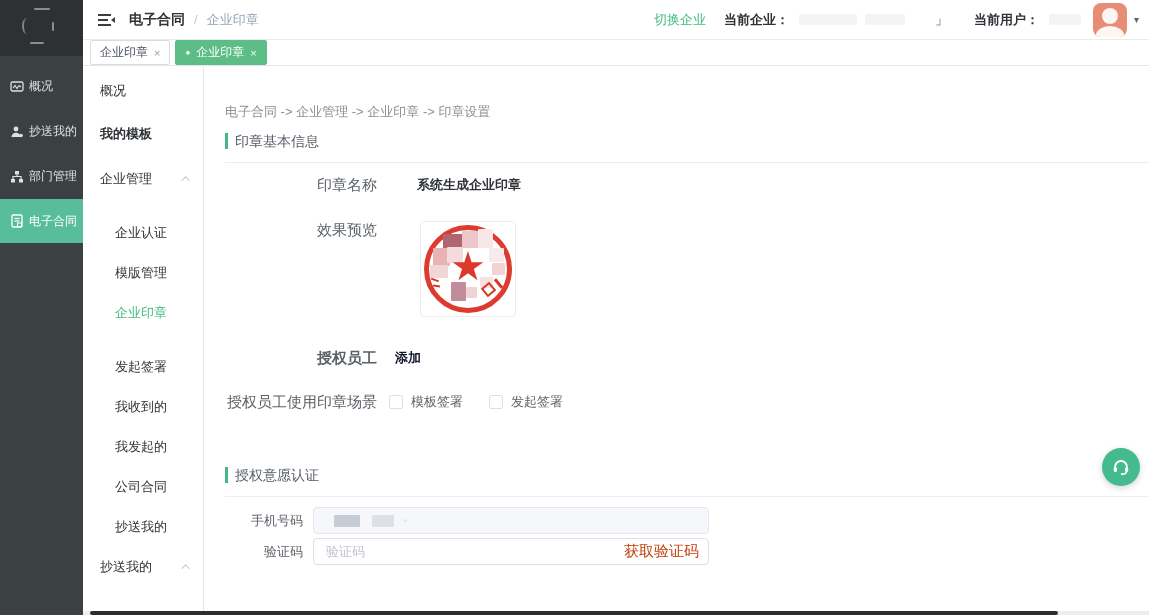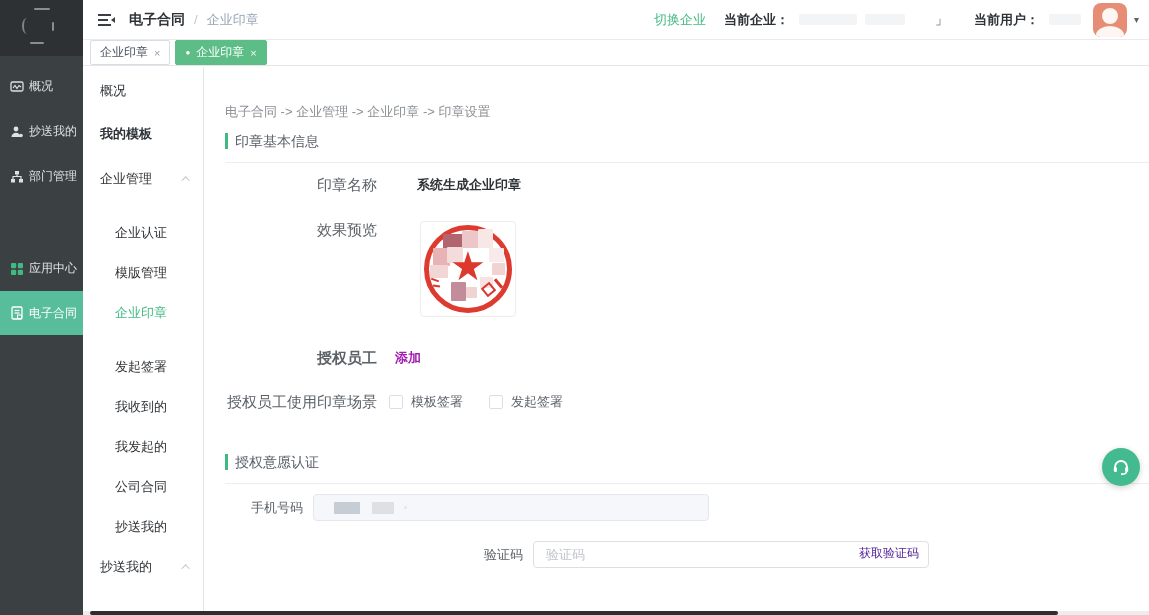--- a/index.html
+++ b/index.html
@@ -56,45 +56,45 @@
   .sitem.mt4{margin-top:4px;}
   .sitem.mt3{margin-top:3px;font-weight:bold;}
   .sitem.mt5{margin-top:5px;}
   .sitem.mt14{margin-top:14px;}
   .chev{margin-left:auto;margin-right:13px;width:6px;height:6px;border-left:1.5px solid #c0c4cc;border-top:1.5px solid #c0c4cc;transform:rotate(45deg) translateY(2px);}
 
   
   .main{position:absolute;left:204px;top:67px;width:945px;height:608px;background:#fff;padding:36px 0 0 21px;z-index:2;}
   .crumb{color:#8b9095;font-size:13px;height:16px;}
   .sec-title{margin-top:14px;height:16px;line-height:16px;font-size:14px;color:#596069;border-left:3px solid #42b983;padding-left:7px;}
-  .sec-title.s2{margin-top:43px;}
+  .sec-title.s2{margin-top:56px;}
   .divider{height:1px;background:#ebedf0;margin-top:13px;}
   .frow{display:flex;align-items:center;}
   .flabel{width:152px;text-align:right;color:#5c6268;font-size:15px;flex:0 0 152px;}
   .r-name{margin-top:13px;height:18px;}
   .v-bold{margin-left:40px;font-size:13px;font-weight:700;color:#2f3337;}
   .r-preview{margin-top:27px;align-items:flex-start;}
   .r-staff{margin-top:32px;height:18px;font-weight:bold;}
-  .add-link{margin-left:18px;color:#a21caf;font-size:13px;cursor:pointer;}
+  .add-link{margin-left:18px;color:#0f172a;font-size:13px;cursor:pointer;}
   .r-scene{margin-top:26px;height:18px;}
   .cbgroup{display:flex;align-items:center;margin-left:12px;}
   .cbgroup + .cbgroup{margin-left:26px;}
   .cbox{width:14px;height:14px;border:1px solid #dcdfe6;border-radius:2px;background:#fff;cursor:pointer;}
   .cblabel{margin-left:8px;font-size:13px;color:#5c6268;}
   .flabel2{width:78px;text-align:right;color:#5c6268;font-size:13px;flex:0 0 78px;}
   .r-phone{margin-top:10px;}
-  .r-code{margin-top:20px;justify-content:center;}
+  .r-code{margin-top:4px;}
   .phone-input{margin-left:10px;width:396px;height:27px;background:#f5f7fa;border:1px solid #e4e7ed;border-radius:4px;display:flex;align-items:center;padding-left:20px;}
   .pblock1{width:26px;height:12px;background:#c7cdd5;border-radius:1px;}
   .pblock2{width:22px;height:12px;background:#dde1e6;border-radius:1px;margin-left:12px;}
   .ptick{width:3px;height:3px;background:#e3e6ea;margin-left:10px;border-radius:50%;}
   .code-wrap{margin-left:10px;position:relative;width:396px;height:27px;}
   .code-input{width:396px;height:27px;border:1px solid #dcdfe6;border-radius:4px;padding:0 90px 0 12px;font-size:13px;color:#3a3f45;outline:none;}
   .code-input::placeholder{color:#c0c4cc;}
-  .get-code{position:absolute;right:10px;top:4px;color:#4c1d95;font-size:12px;font-weight:500;background:none;border:none;cursor:pointer;padding:0;}
+  .get-code{position:absolute;right:10px;top:4px;color:#c2410c;font-size:15px;font-weight:500;background:none;border:none;cursor:pointer;padding:0;}
 
   
   .seal-box{margin-left:43px;width:96px;height:96px;border:1px solid #ededed;border-radius:4px;position:relative;overflow:hidden;background:#fff;}
   .seal-ring{position:absolute;left:3px;top:3px;right:3px;bottom:3px;border:5px solid #dd3b2f;border-radius:50%;z-index:1;}
   .seal-star{position:absolute;left:0;right:0;top:24px;text-align:center;font-size:40px;line-height:1;color:#dc382c;z-index:3;}
   .mb{position:absolute;z-index:2;border-radius:1px;}
   .sm{position:absolute;z-index:4;}
   .sm1{left:62px;top:62px;width:11px;height:11px;border:2px solid #d8382c;transform:rotate(-40deg);}
   .sm2{left:76px;top:56px;width:3px;height:11px;background:#d8382c;transform:rotate(-40deg);}
   .sm3{left:10px;top:57px;width:8px;height:2px;background:#d8382c;transform:rotate(20deg);}
@@ -142,31 +142,20 @@
       <div class="pitem">
         <span class="picon">
           <svg width="14" height="14" viewBox="0 0 14 14">
               <rect x="5" y="1" width="4" height="3.5" fill="#dde1e3"></rect>
               <rect x="1" y="9" width="4" height="3.5" fill="#dde1e3"></rect>
               <rect x="9" y="9" width="4" height="3.5" fill="#dde1e3"></rect>
               <path d="M7 4.5v2M3 9V6.5h8V9" fill="none" stroke="#dde1e3" stroke-width="1.2"></path>
             </svg>
         </span>
         <span>部门管理</span>
-      </div>
-      <div class="pitem gap">
-        <span class="picon">
-          <svg width="14" height="14" viewBox="0 0 14 14">
-              <rect x="1" y="1" width="5.2" height="5.2" rx="1" fill="#42b983"></rect>
-              <rect x="7.8" y="1" width="5.2" height="5.2" rx="1" fill="#42b983"></rect>
-              <rect x="1" y="7.8" width="5.2" height="5.2" rx="1" fill="#42b983"></rect>
-              <rect x="7.8" y="7.8" width="5.2" height="5.2" rx="1" fill="#42b983"></rect>
-            </svg>
-        </span>
-        <span>应用中心</span>
       </div>
       <div class="pitem active">
         <span class="picon">
           <svg width="14" height="14" viewBox="0 0 14 14">
               <rect x="2" y="1" width="10" height="12" rx="1.2" fill="none" stroke="#fff" stroke-width="1.3"></rect>
               <line x1="4.5" y1="4.5" x2="9.5" y2="4.5" stroke="#fff" stroke-width="1.2"></line>
               <line x1="4.5" y1="7" x2="9.5" y2="7" stroke="#fff" stroke-width="1.2"></line>
               <rect x="7.5" y="9" width="4" height="3.5" fill="#57bd9b" stroke="#fff" stroke-width="1"></rect>
             </svg>
         </span>

